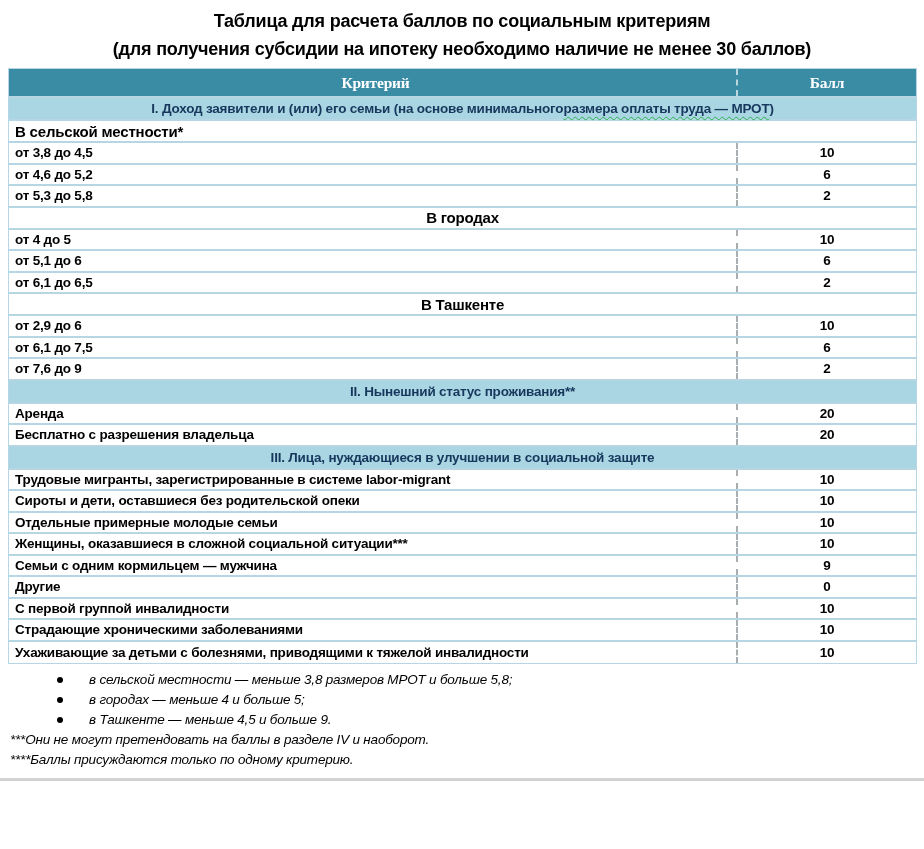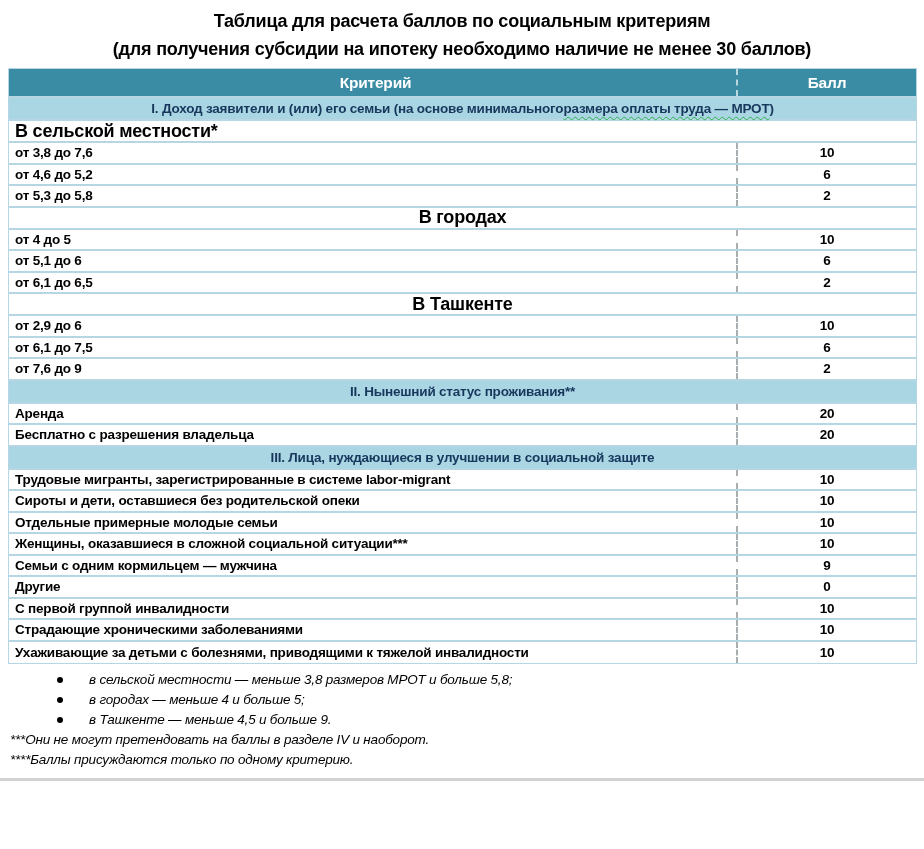--- a/index.html
+++ b/index.html
@@ -13,25 +13,25 @@
   *{box-sizing:border-box;margin:0;padding:0;}
   html,body{width:924px;height:849px;background:#ffffff;overflow:hidden;}
   body{font-family:"Liberation Sans","DejaVu Sans",sans-serif;color:#000;}
 
   .title{margin-top:9px;text-align:center;font-size:18px;font-weight:bold;line-height:24px;letter-spacing:-0.2px;}
   .subtitle{margin-top:4px;text-align:center;font-size:18px;font-weight:bold;line-height:24px;letter-spacing:-0.2px;}
 
   .table{margin:7px 7px 0 8px;width:909px;border:1px solid var(--rowborder);}
   .row{display:flex;align-items:center;border-bottom:2px solid var(--rowborder);font-weight:bold;letter-spacing:-0.2px;}
   .row:last-child{border-bottom:none;}
-  .header-row{height:29px;background:var(--teal);color:#ffffff;font-size:15.5px;border-bottom:2px solid var(--rowborder);}
+  .header-row{height:29px;background:var(--teal);color:#ffffff;font-size:15.5px;border-bottom:2px solid var(--rowborder);font-family:Liberation Serif, serif;}
   .header-row .label-col{text-align:center;}
   .header-row .value-col{border-left:2px dashed rgba(255,255,255,0.65);}
   .section-row{height:23px;background:var(--lblue);color:var(--navy);font-size:13.5px;justify-content:center;text-align:center;}
-  .group-row{height:22px;background:#fff;font-size:18px;}
+  .group-row{height:22px;background:#fff;font-size:15px;}
   .group-row.center{justify-content:center;text-align:center;}
   .group-row.left{padding-left:6px;}
   .data-row{height:21.5px;background:#fff;font-size:13.5px;}
   .label-col{flex:1;padding-left:6px;}
   .value-col{width:180px;align-self:stretch;display:flex;align-items:center;justify-content:center;text-align:left;}
   .data-row .value-col{border-left:2px dashed var(--dash);}
   .squiggle{text-decoration:underline;text-decoration-style:wavy;text-decoration-color:#2eb050;text-decoration-thickness:1px;text-underline-offset:3px;}
 
   .notes{margin:6px 0 0 10px;font-style:italic;font-size:13.5px;letter-spacing:-0.2px;}
   .note{line-height:20px;}
@@ -48,21 +48,21 @@
   <div class="subtitle">(для получения субсидии на ипотеку необходимо наличие не менее 30 баллов)</div>
 
   <div class="table" id="criteria-table">
       <div class="row header-row">
         <div class="label-col">Критерий</div>
         <div class="value-col">Балл</div>
       </div>
       <div class="row section-row">I. Доход заявители и (или) его семьи (на основе минимального <div class="squiggle" style="display: inline;">размера оплаты труда — МРОТ</div>)</div>
       <div class="row group-row left">В сельской местности*</div>
       <div class="row data-row">
-        <div class="label-col">от 3,8 до 7,6</div>
+        <div class="label-col">от 3,8 до 4,5</div>
         <div class="value-col">10</div>
       </div>
       <div class="row data-row">
         <div class="label-col">от 4,6 до 5,2</div>
         <div class="value-col">6</div>
       </div>
       <div class="row data-row">
         <div class="label-col">от 5,3 до 5,8</div>
         <div class="value-col">2</div>
       </div>

